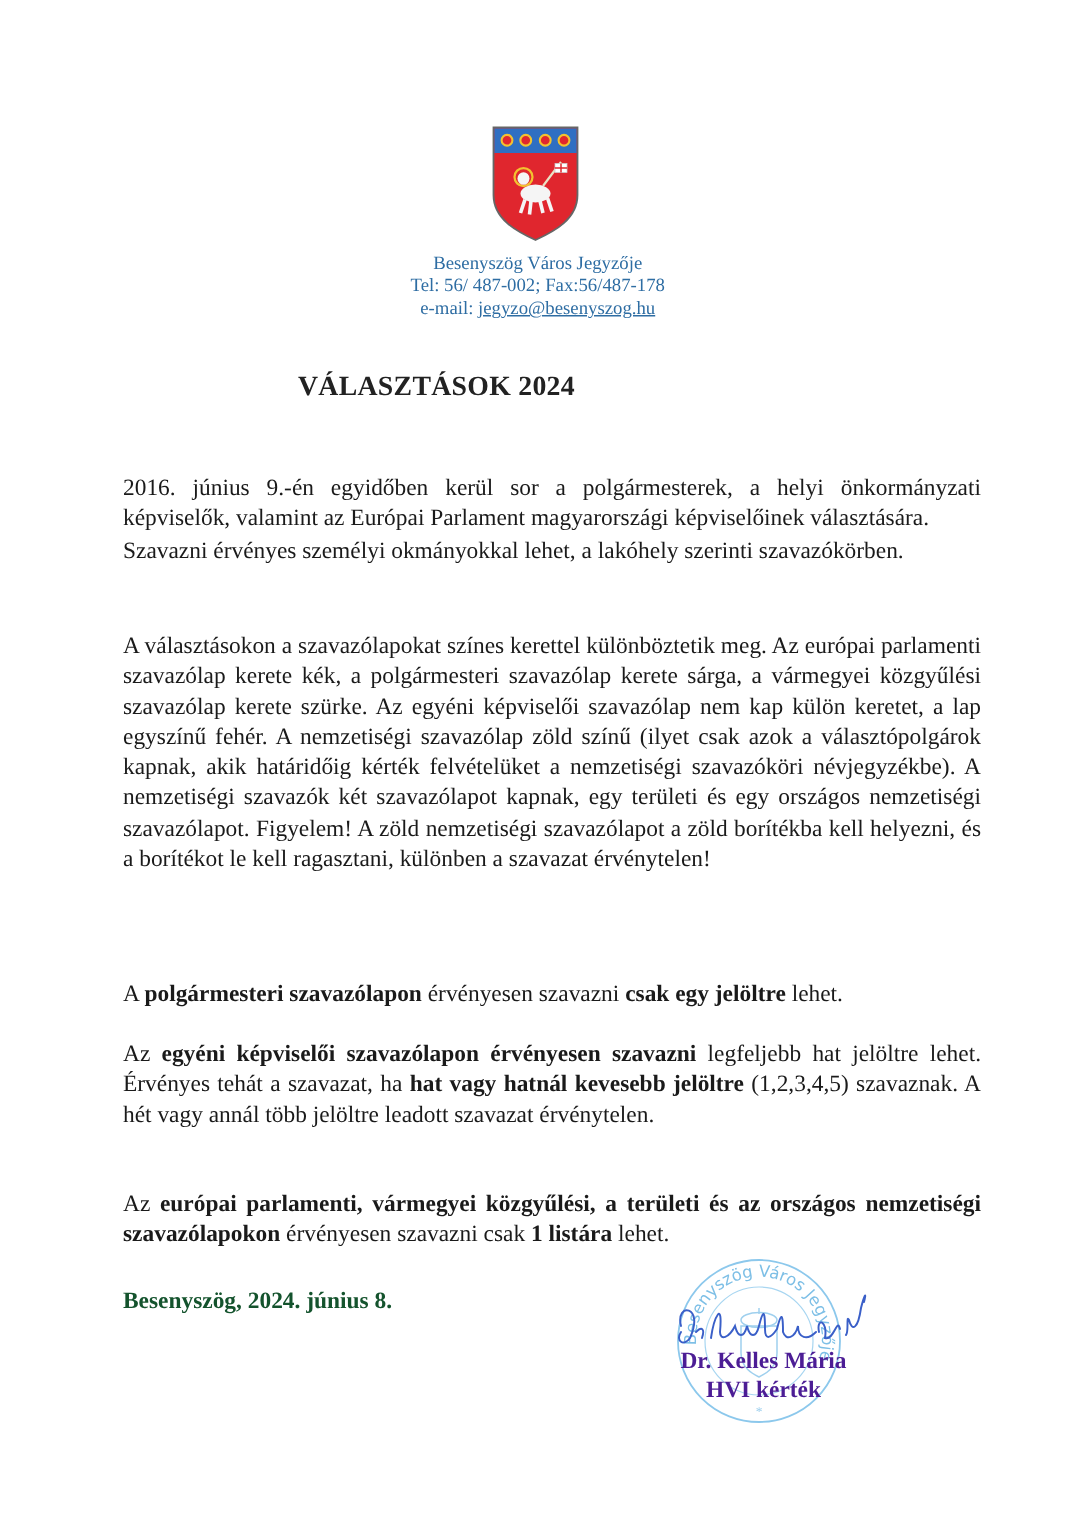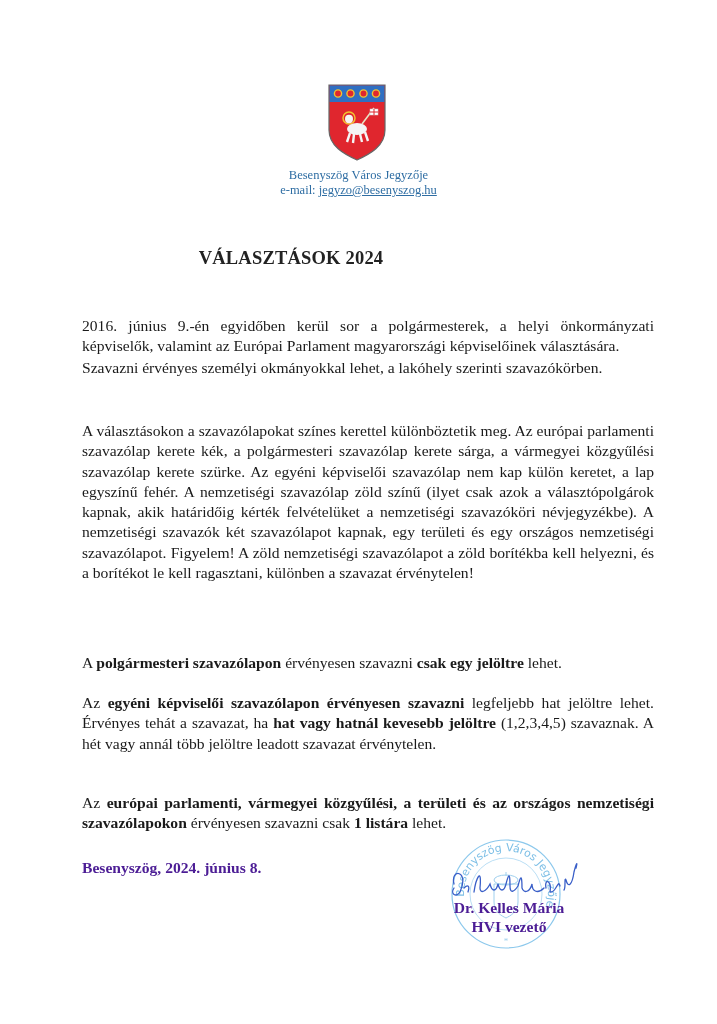--- a/index.html
+++ b/index.html
@@ -14,21 +14,21 @@
   .body-text { position: absolute; left: 82px; width: 572px; font-size: 15.6px; line-height: 20.3px;
                text-align: justify; color: #1a1a1a; }
   .p1 { top: 316px; }
   .p2 { top: 358px; }
   .p3 { top: 421px; }
   .p4 { top: 653px; }
   .p5 { top: 693px; }
   .p6 { top: 793px; }
   .body-text p { margin: 0; }
   b { font-weight: bold; }
-  .date { position: absolute; left: 82px; top: 859px; font-weight: bold; font-size: 15.6px; color: #4c1d95; }
+  .date { position: absolute; left: 82px; top: 859px; font-weight: bold; font-size: 15.6px; color: #14532d; }
   .sig-block { position: absolute; left: 444px; top: 898px; text-align: center; width: 130px;
                font-weight: bold; font-size: 15.6px; line-height: 19px; color: #4c1d95; }
   .stamp { position: absolute; left: 448px; top: 836px; width: 116px; height: 116px; }
   .signature { position: absolute; left: 440px; top: 858px; width: 150px; height: 46px; }
 </style>
 </head>
 <body>
 
 <svg class="crest" viewBox="0 0 62 80">
   <path d="M3 3 H59 V48 C59 64 44 72 31 78 C18 72 3 64 3 48 Z" fill="#e0262e" stroke="#666" stroke-width="1.2"></path>
@@ -46,20 +46,21 @@
     <line x1="44" y1="30" x2="52" y2="30" stroke="#e0262e" stroke-width="1"></line>
     <circle cx="23" cy="36" r="6" fill="none" stroke="#f2c230" stroke-width="1.5"></circle>
     <ellipse cx="23" cy="37" rx="4" ry="4.2" fill="#f5f5f5"></ellipse>
     <ellipse cx="31" cy="47" rx="10" ry="6" fill="#f5f5f5"></ellipse>
     <path d="M24 51 L21 60 M28 52 L27 61 M34 52 L36 60 M39 50 L42 59" stroke="#f5f5f5" stroke-width="2.4"></path>
   </g>
 </svg>
 
 <div class="letterhead">
   <div>Besenyszög Város Jegyzője</div>
+  <div>Tel: 56/ 487-002; Fax:56/487-178</div>
   <div><span>e-mail: </span><span class="email-link">jegyzo@besenyszog.hu</span></div>
 </div>
 
 <div class="title">
   <div>VÁLASZTÁSOK 2024</div>
 </div>
 
 <div class="body-text p1">
   <p>2016. június 9.-én egyidőben kerül sor a polgármesterek, a helyi önkormányzati képviselők, valamint az Európai Parlament magyarországi képviselőinek választására.</p>
 </div>
@@ -102,14 +103,14 @@
   </g>
   <text x="58" y="108" text-anchor="middle" font-size="9" fill="#9fd0ee">*</text>
 </svg>
 
 <svg class="signature" viewBox="0 0 150 46">
   <path d="M14 26 C10 10, 30 12, 20 34 C16 40, 10 36, 14 30 M24 30 C28 26, 30 28, 28 34 M34 34 C36 20, 42 8, 40 30 C40 36, 46 34, 50 26 C52 34, 56 34, 58 26 C60 34, 64 34, 66 26 C68 18, 70 12, 70 28 C70 36, 74 34, 78 28 C80 20, 82 14, 82 30 C84 36, 90 34, 92 26 C92 34, 98 36, 104 30 M106 30 C104 20, 112 22, 110 34 C116 36, 118 20, 120 28 M124 32 C126 30, 124 18, 126 22 C128 30, 132 28, 134 14 C136 6, 138 2, 136 10" fill="none" stroke="#3a5fc8" stroke-width="1.3" stroke-linecap="round"></path>
 </svg>
 
 <div class="sig-block">
   <div>Dr. Kelles Mária</div>
-  <div>HVI vezető</div>
+  <div>HVI kérték</div>
 </div>
 
 </body></html>

